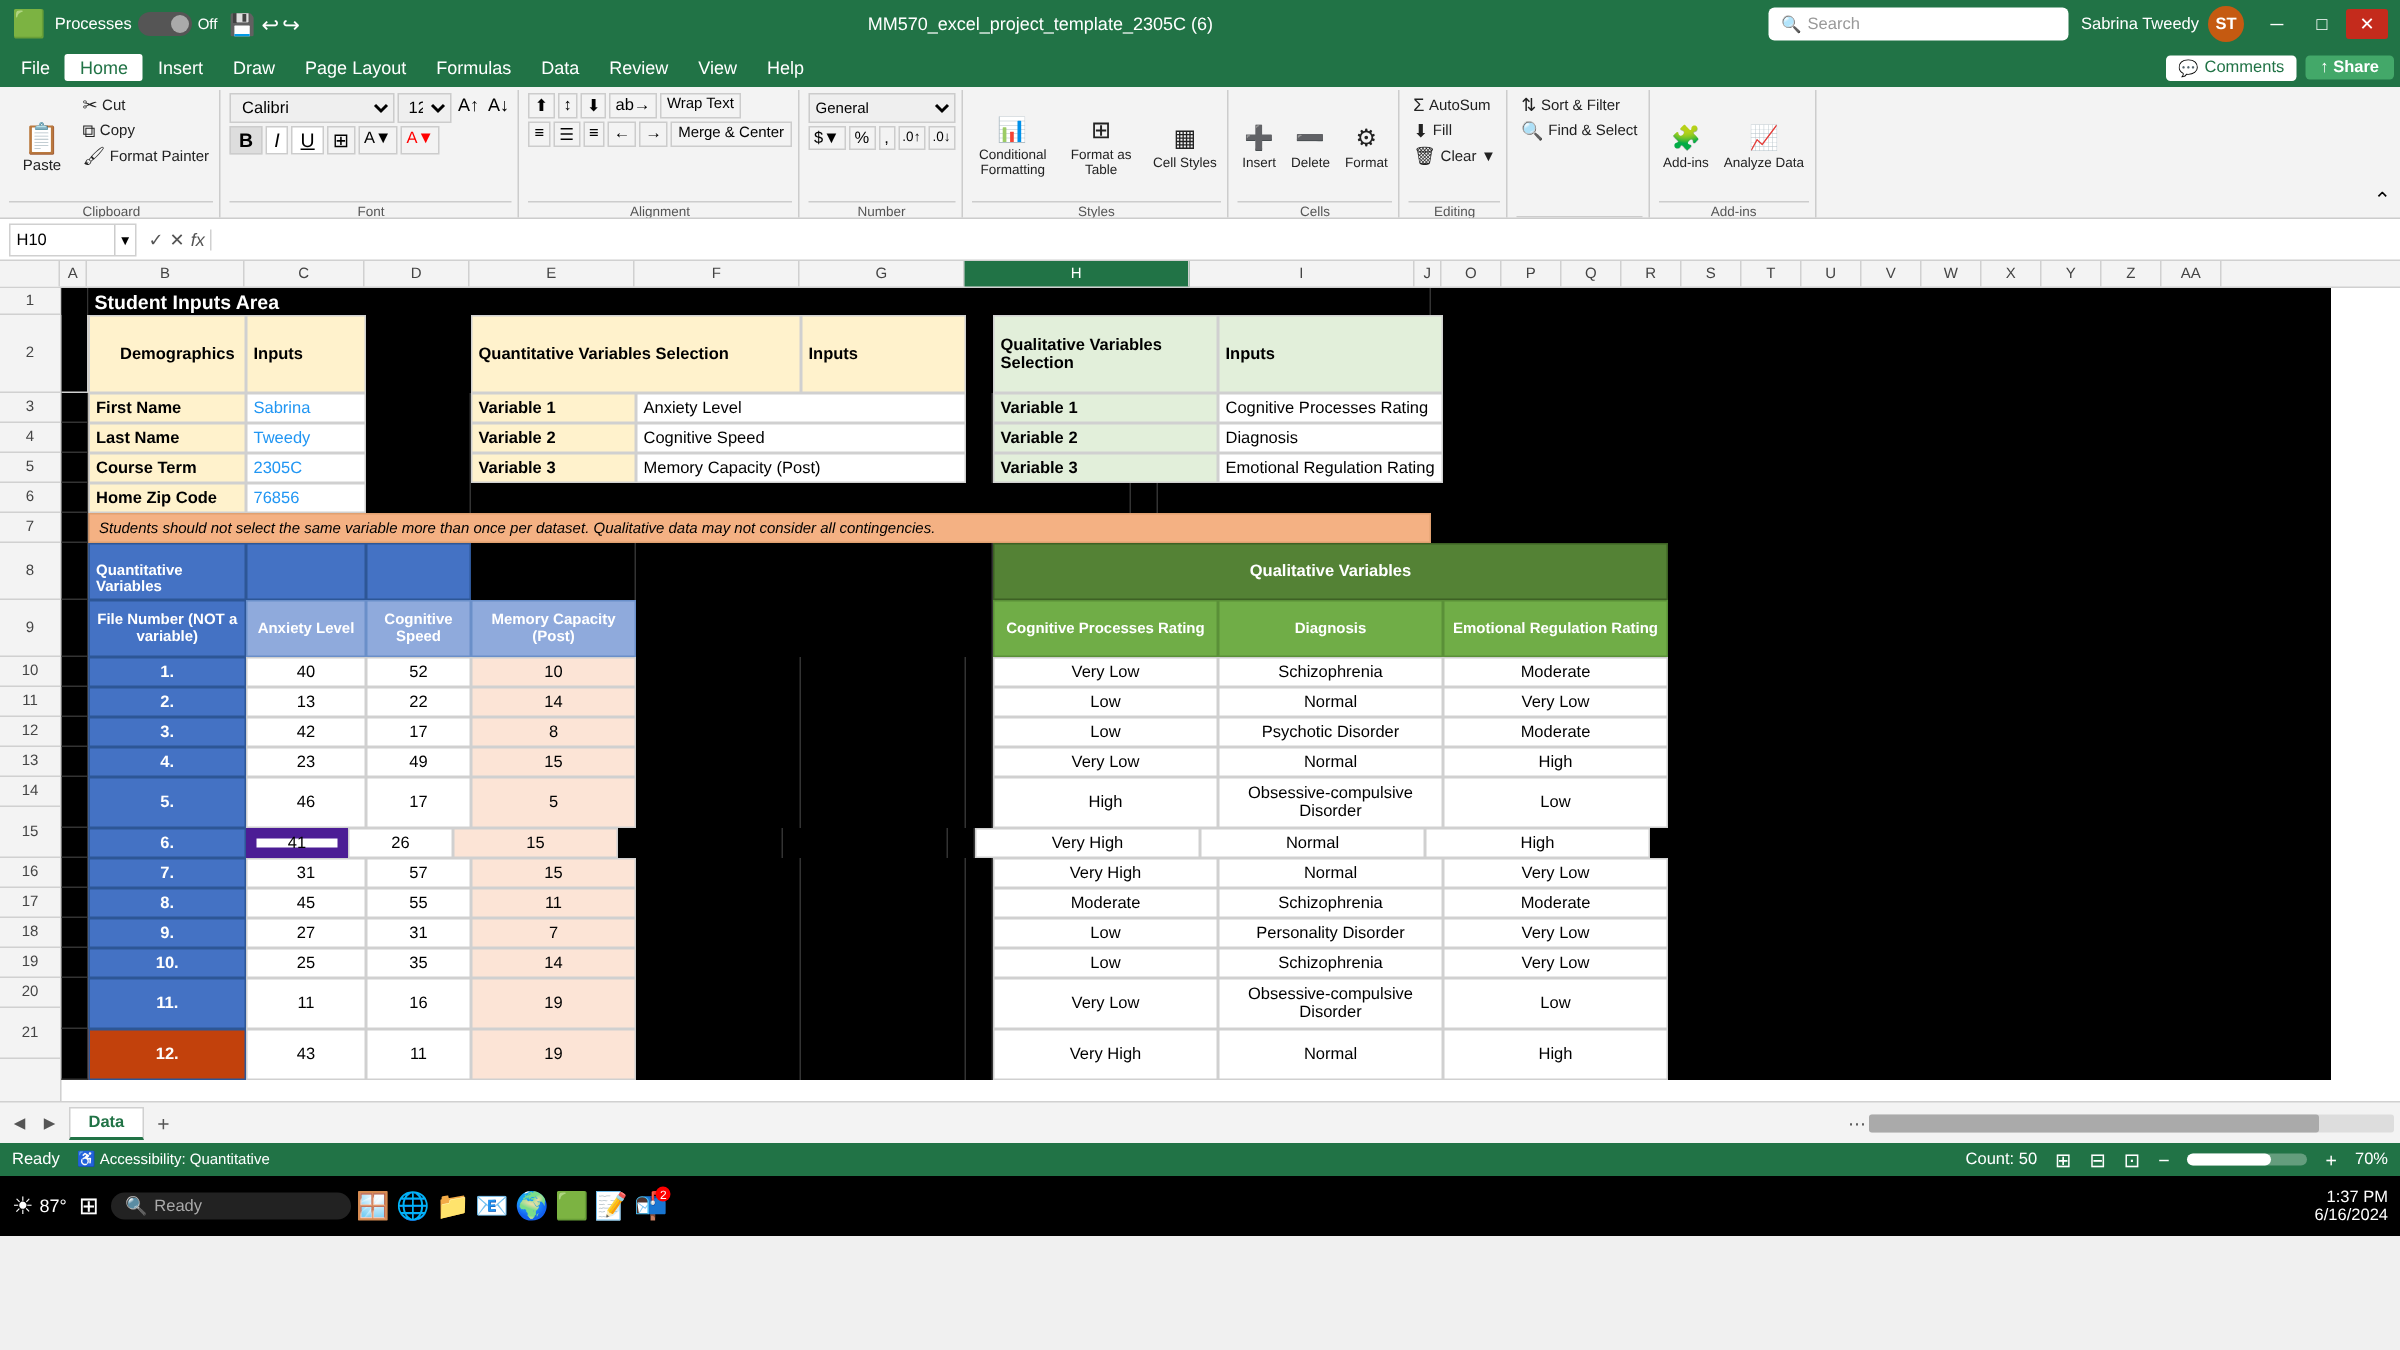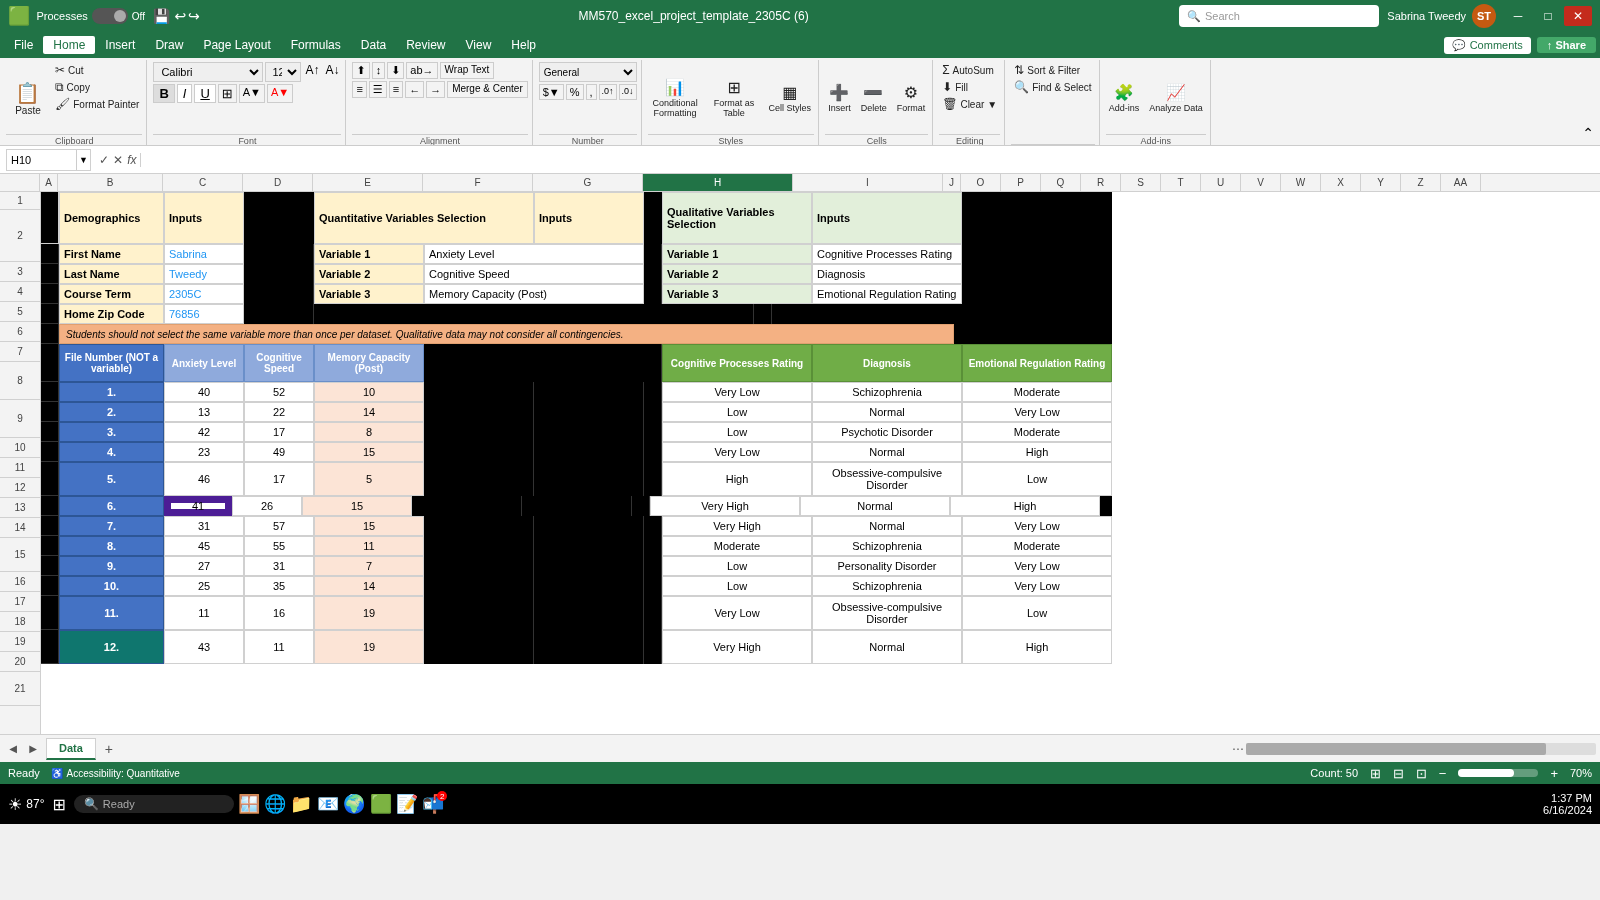--- a/index.html
+++ b/index.html
@@ -430,25 +430,32 @@
       <div style="height:20px;border-bottom:1px solid #d0d0d0;display:flex;align-items:center;justify-content:center;font-size:10px;color:#444;width:40px;">16</div>
       <div style="height:20px;border-bottom:1px solid #d0d0d0;display:flex;align-items:center;justify-content:center;font-size:10px;color:#444;width:40px;">17</div>
       <div style="height:20px;border-bottom:1px solid #d0d0d0;display:flex;align-items:center;justify-content:center;font-size:10px;color:#444;width:40px;">18</div>
       <div style="height:20px;border-bottom:1px solid #d0d0d0;display:flex;align-items:center;justify-content:center;font-size:10px;color:#444;width:40px;">19</div>
       <div style="height:20px;border-bottom:1px solid #d0d0d0;display:flex;align-items:center;justify-content:center;font-size:10px;color:#444;width:40px;">20</div>
       <div style="height:34px;border-bottom:1px solid #d0d0d0;display:flex;align-items:center;justify-content:center;font-size:10px;color:#444;width:40px;">21</div>
     </div>
 
     <div style="position:relative;">
 
+      <div style="display:flex;height:18px;background:#000;">
+        <div style="width:18px;border-right:1px solid #333;background:#000;"></div>
+        <div style="width:895px;background:#000;border-right:1px solid #333;padding:1px 4px;display:flex;align-items:center;">
+          <span style="color:white;font-weight:bold;font-size:13px;">Student Inputs Area</span>
+        </div>
+        <div style="background:#000;width:600px;"></div>
+      </div>
 
       <div style="display:flex;height:52px;">
         <div style="width:18px;border-right:1px solid #d0d0d0;border-bottom:1px solid #d0d0d0;background:#000;"></div>
 
-        <div style="width:105px;background:#fff2cc;border:1px solid #d0d0d0;padding:2px 4px;font-weight:bold;font-size:11px;display:flex;align-items:center;text-align:right;">
+        <div style="width:105px;background:#fff2cc;border:1px solid #d0d0d0;padding:2px 20px;font-weight:bold;font-size:11px;display:flex;align-items:center;text-align:right;">
           <span>Demographics</span>
         </div>
         <div style="width:80px;background:#fff2cc;border:1px solid #d0d0d0;padding:2px 4px;font-weight:bold;font-size:11px;display:flex;align-items:center;">
           <span>Inputs</span>
         </div>
         <div style="width:70px;background:#000;"></div>
 
         <div style="width:220px;background:#fff2cc;border:1px solid #d0d0d0;padding:2px 4px;font-weight:bold;font-size:11px;display:flex;align-items:center;flex-wrap:wrap;">
           <span>Quantitative Variables Selection</span>
         </div>
@@ -517,20 +524,39 @@
       </div>
 
       <div style="display:flex;height:20px;">
         <div style="width:18px;background:#000;border-right:1px solid #333;border-bottom:1px solid #333;"></div>
         <div style="width:895px;background:#f4b183;border:1px solid #e0a070;padding:1px 6px;font-size:10px;font-style:italic;display:flex;align-items:center;">
           <span>Students should not select the same variable more than once per dataset. Qualitative data may not consider all contingencies.</span>
         </div>
         <div style="flex:1;background:#000;"></div>
       </div>
 
+      <div style="display:flex;height:38px;">
+        <div style="width:18px;background:#000;border-right:1px solid #333;border-bottom:1px solid #333;"></div>
+
+        <div style="width:105px;background:#4472c4;border:1px solid #2d5696;padding:1px 4px;font-size:10px;font-weight:bold;color:white;display:flex;align-items:flex-end;justify-content:center;padding-bottom:2px;">
+          <span>Quantitative Variables</span>
+        </div>
+        <div style="width:80px;background:#4472c4;border:1px solid #2d5696;"></div>
+        <div style="width:70px;background:#4472c4;border:1px solid #2d5696;"></div>
+
+        <div style="width:110px;background:#000;border-right:1px solid #333;"></div>
+        <div style="width:110px;background:#000;"></div>
+        <div style="width:110px;background:#000;"></div>
+        <div style="width:18px;background:#000;border-right:1px solid #333;"></div>
+
+        <div style="width:450px;background:#548235;border:1px solid #3d6124;padding:1px 4px;font-size:11px;font-weight:bold;color:white;display:flex;align-items:center;justify-content:center;">
+          <span>Qualitative Variables</span>
+        </div>
+        <div style="flex:1;background:#000;"></div>
+      </div>
 
       <div style="display:flex;height:38px;">
         <div style="width:18px;background:#000;border-right:1px solid #333;border-bottom:1px solid #333;"></div>
         <div style="width:105px;background:#4472c4;border:1px solid #2d5696;padding:1px 4px;font-size:10px;font-weight:bold;color:white;display:flex;align-items:center;justify-content:center;text-align:center;">
           <span style="text-align:center;">File Number (NOT a variable)</span>
         </div>
         <div style="width:80px;background:#8faadc;border:1px solid #6a8fc9;padding:1px 4px;font-size:10px;font-weight:bold;color:white;display:flex;align-items:center;justify-content:center;text-align:center;">
           <span>Anxiety Level</span>
         </div>
         <div style="width:70px;background:#8faadc;border:1px solid #6a8fc9;padding:1px 4px;font-size:10px;font-weight:bold;color:white;display:flex;align-items:center;justify-content:center;text-align:center;">
@@ -705,21 +731,21 @@
     <div style="width:110px;background:#000;border-right:1px solid #333;"></div>
     <div style="width:110px;background:#000;border-right:1px solid #333;"></div>
     <div style="width:18px;background:#000;border-right:1px solid #333;"></div>
     <div style="width:150px;background:white;border:1px solid #d0d0d0;padding:1px 4px;font-size:11px;display:flex;align-items:center;justify-content:center;text-align:center;">Very Low</div>
     <div style="width:150px;background:white;border:1px solid #d0d0d0;padding:1px 4px;font-size:11px;display:flex;align-items:center;justify-content:center;text-align:center;">Obsessive-compulsive Disorder</div>
     <div style="width:150px;background:white;border:1px solid #d0d0d0;padding:1px 4px;font-size:11px;display:flex;align-items:center;justify-content:center;text-align:center;">Low</div>
     <div style="flex:1;background:#000;"></div>
   </div>
           <div style="display: flex; height: 34px;">
     <div style="width:18px;background:#000;border-right:1px solid #333;border-bottom:1px solid #333;"></div>
-    <div style="width:105px;background:#0f766e;border:1px solid #2d5696;padding:1px 4px;font-size:11px;font-weight:bold;color:white;display:flex;align-items:center;justify-content:center;text-align:center;">12.</div>
+    <div style="width:105px;background:#c2410c;border:1px solid #2d5696;padding:1px 4px;font-size:11px;font-weight:bold;color:white;display:flex;align-items:center;justify-content:center;text-align:center;">12.</div>
     <div style="width:80px;background:white;border:1px solid #d0d0d0;padding:1px 4px;font-size:11px;display:flex;align-items:center;justify-content:center;">43</div>
     <div style="width:70px;background:white;border:1px solid #d0d0d0;padding:1px 4px;font-size:11px;display:flex;align-items:center;justify-content:center;">11</div>
     <div style="width:110px;background:#fce4d6;border:1px solid #d0d0d0;padding:1px 4px;font-size:11px;display:flex;align-items:center;justify-content:center;">19</div>
     <div style="width:110px;background:#000;border-right:1px solid #333;"></div>
     <div style="width:110px;background:#000;border-right:1px solid #333;"></div>
     <div style="width:18px;background:#000;border-right:1px solid #333;"></div>
     <div style="width:150px;background:white;border:1px solid #d0d0d0;padding:1px 4px;font-size:11px;display:flex;align-items:center;justify-content:center;text-align:center;">Very High</div>
     <div style="width:150px;background:white;border:1px solid #d0d0d0;padding:1px 4px;font-size:11px;display:flex;align-items:center;justify-content:center;text-align:center;">Normal</div>
     <div style="width:150px;background:white;border:1px solid #d0d0d0;padding:1px 4px;font-size:11px;display:flex;align-items:center;justify-content:center;text-align:center;">High</div>
     <div style="flex:1;background:#000;"></div>

